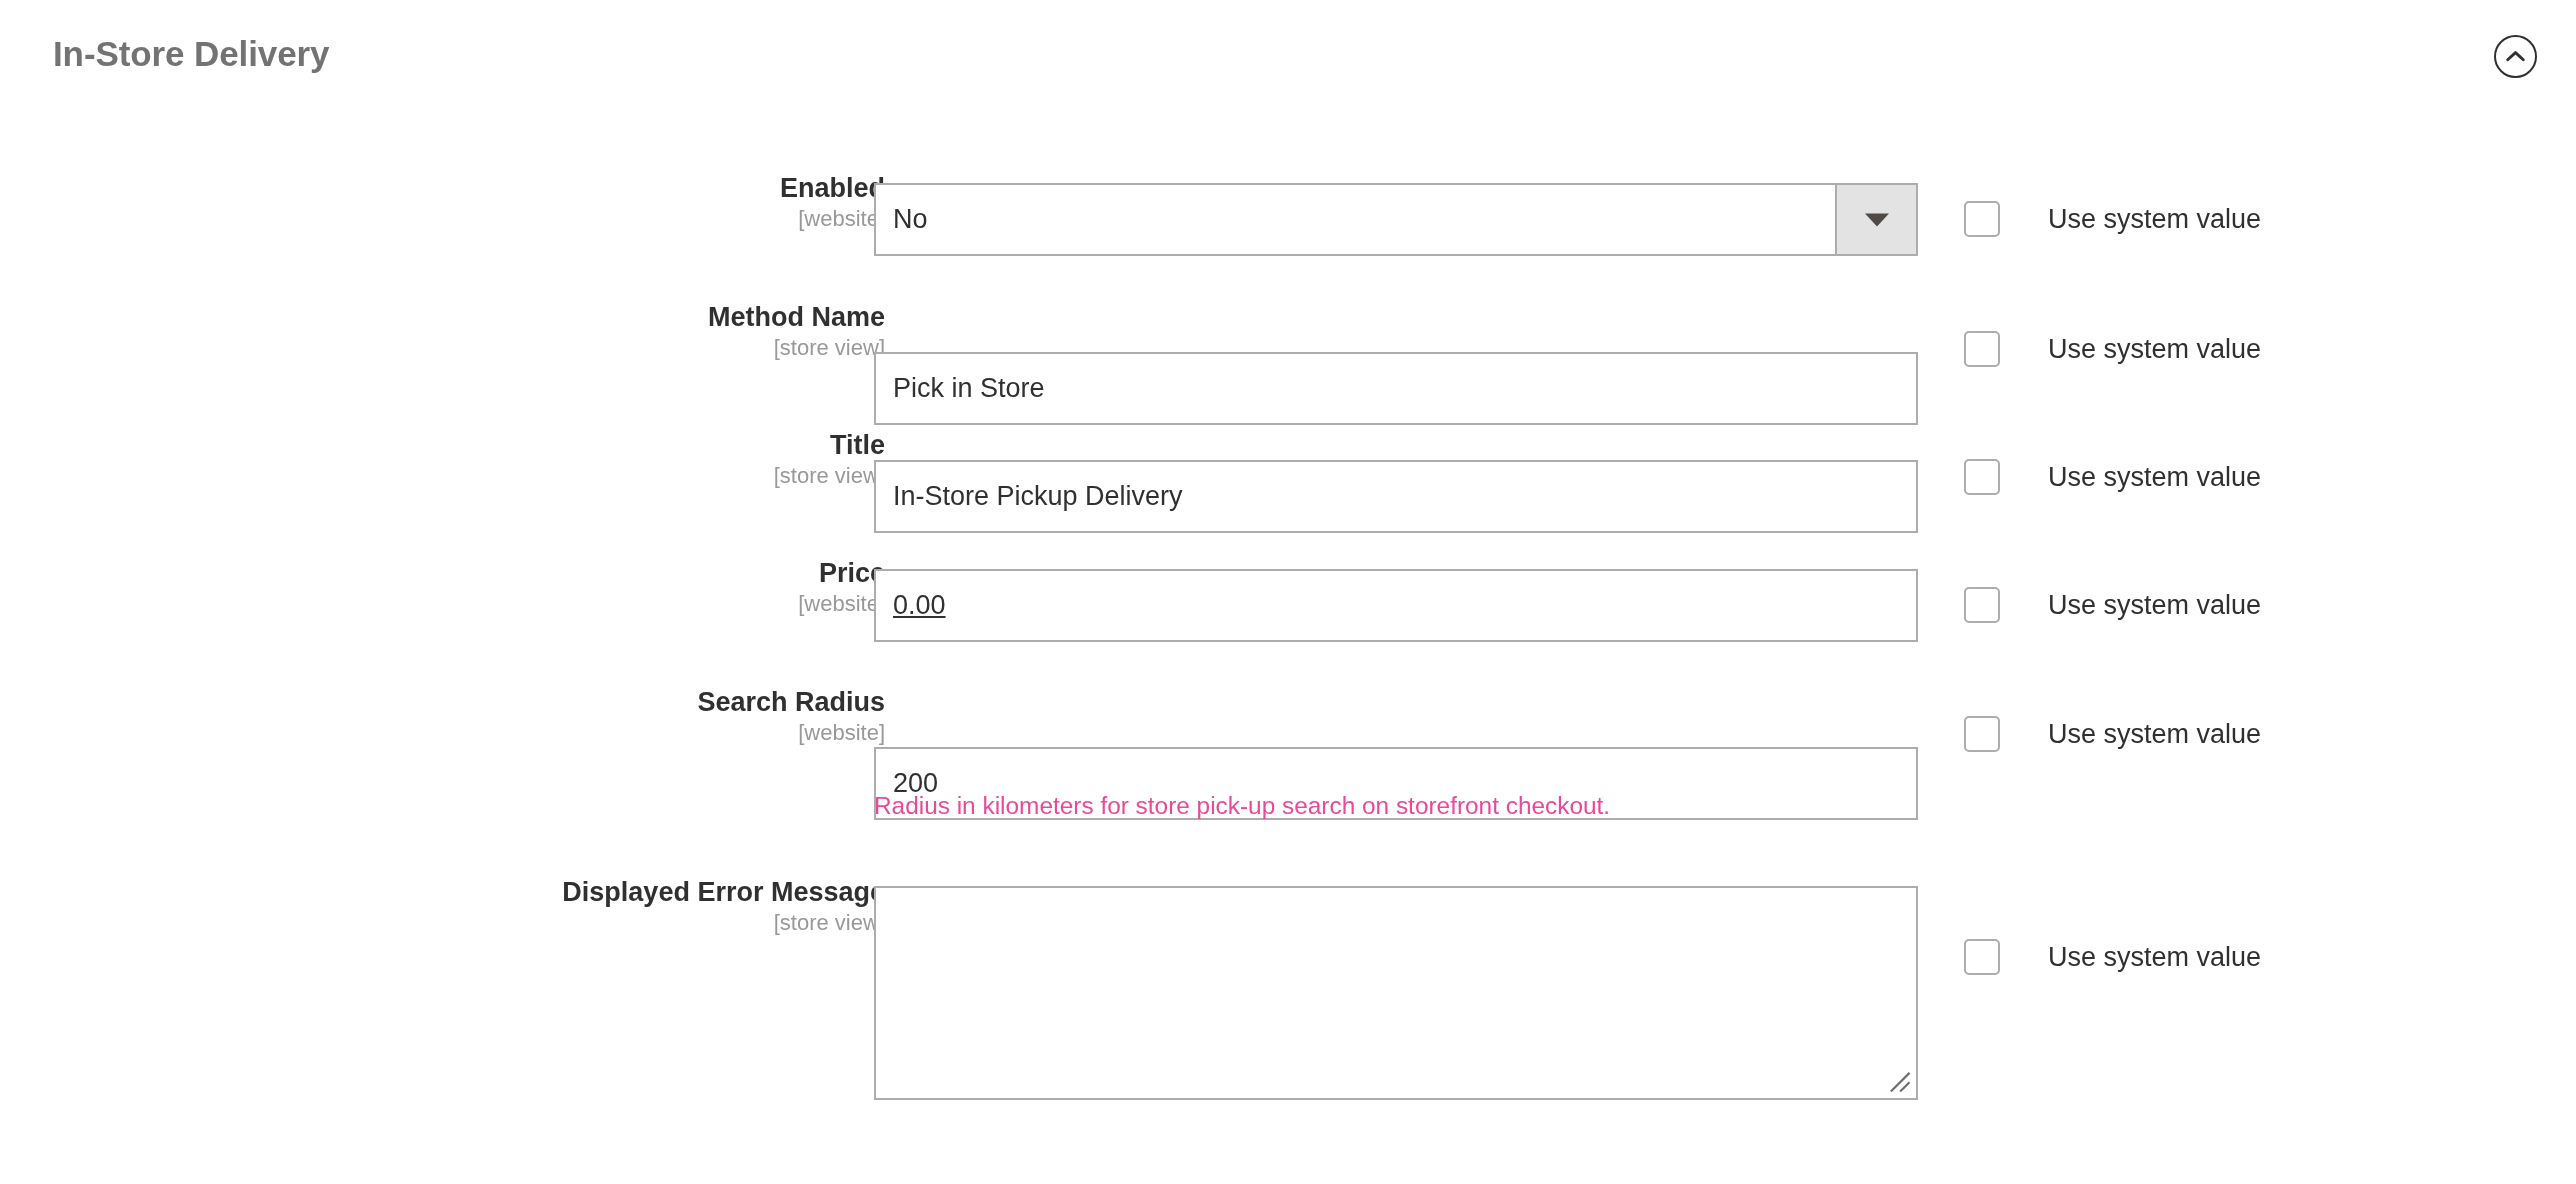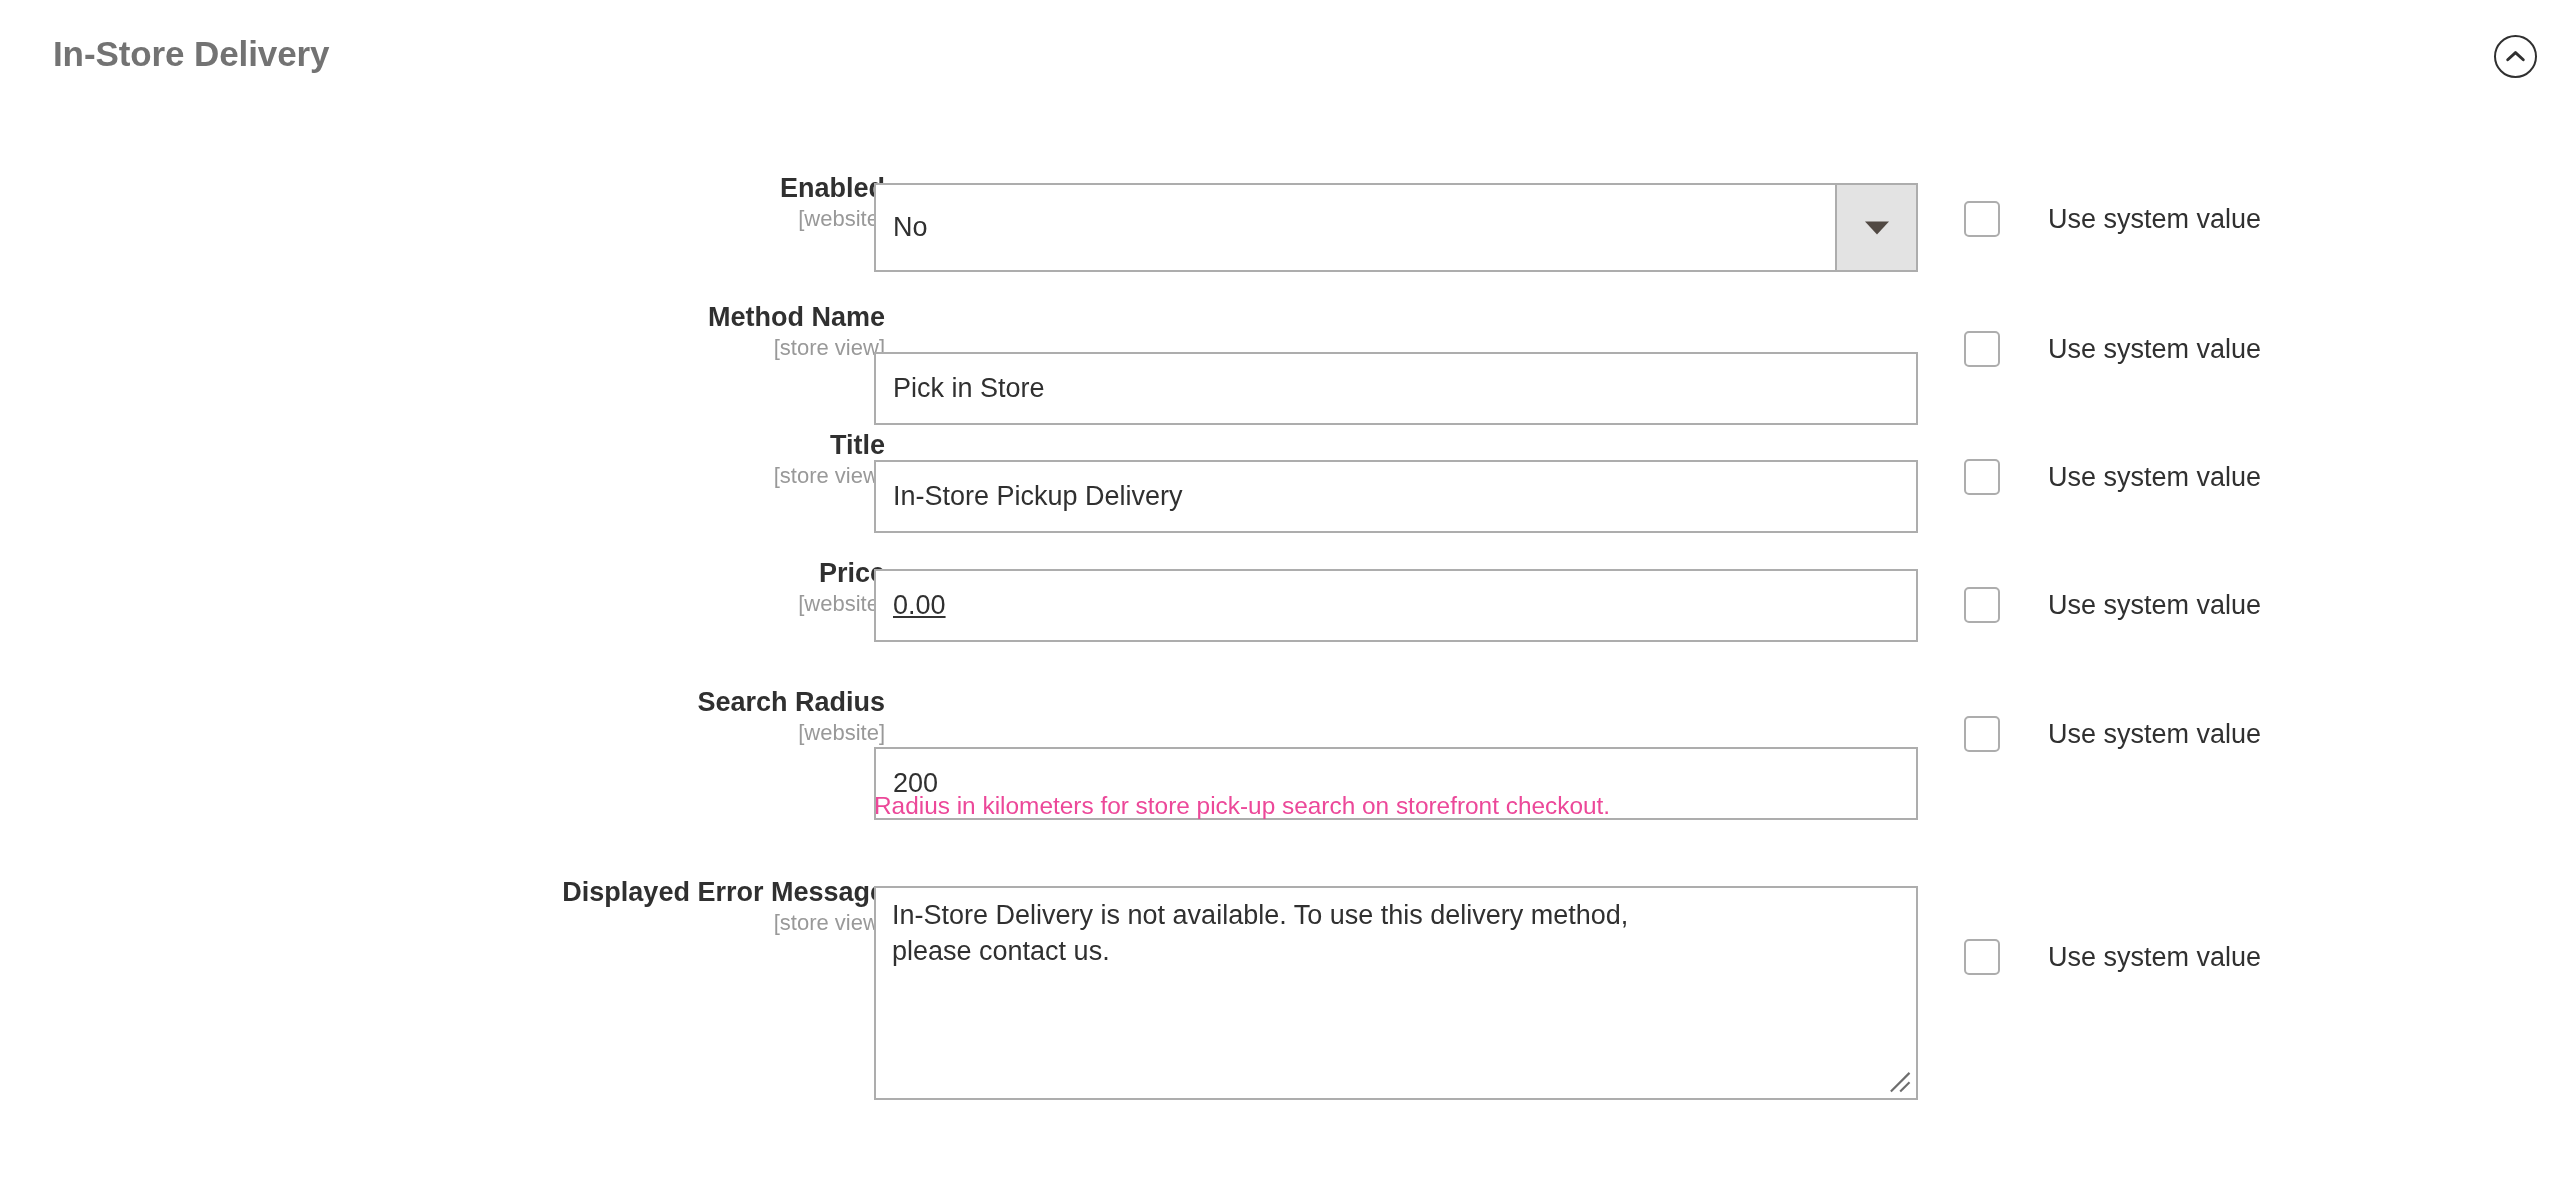--- a/index.html
+++ b/index.html
@@ -110,21 +110,21 @@
     padding: 0 17px;
     border-radius: 0;
     outline: none;
     display: block;
   }
 
   
   .select-wrap {
     position: relative;
     width: 1044px;
-    height: 89px;
+    height: 73px;
     box-sizing: border-box;
     border: 2.2px solid #adadad;
     background: #ffffff;
     cursor: pointer;
   }
   .select-value {
     position: absolute;
     left: 17px;
     top: 0;
     right: 83px;
@@ -329,22 +329,20 @@
   </div>
 
   <div class="field-row" style="top:0;">
     <div class="field-label" style="top:877px;">
       <span class="label-main">Displayed Error Message</span>
       <span class="label-scope">[store view]</span>
     </div>
 
     <div class="field-control" style="top:886px;">
       <div class="textarea-box">
-        <div class="textarea-text">In-Store Delivery is not available. To use this delivery method,
-please contact us.</div>
         <span class="resize-grip">
           <svg width="24.4" height="24.4" viewBox="0 0 34 34" xmlns="http://www.w3.org/2000/svg" aria-hidden="true">
             <line x1="4" y1="30" x2="30" y2="4" stroke="#6e6e6e" stroke-width="3"></line>
             <line x1="17" y1="30" x2="30" y2="17" stroke="#6e6e6e" stroke-width="3"></line>
           </svg>
         </span>
       </div>
     </div>
 
     <label class="system-value" style="top:939px;">

